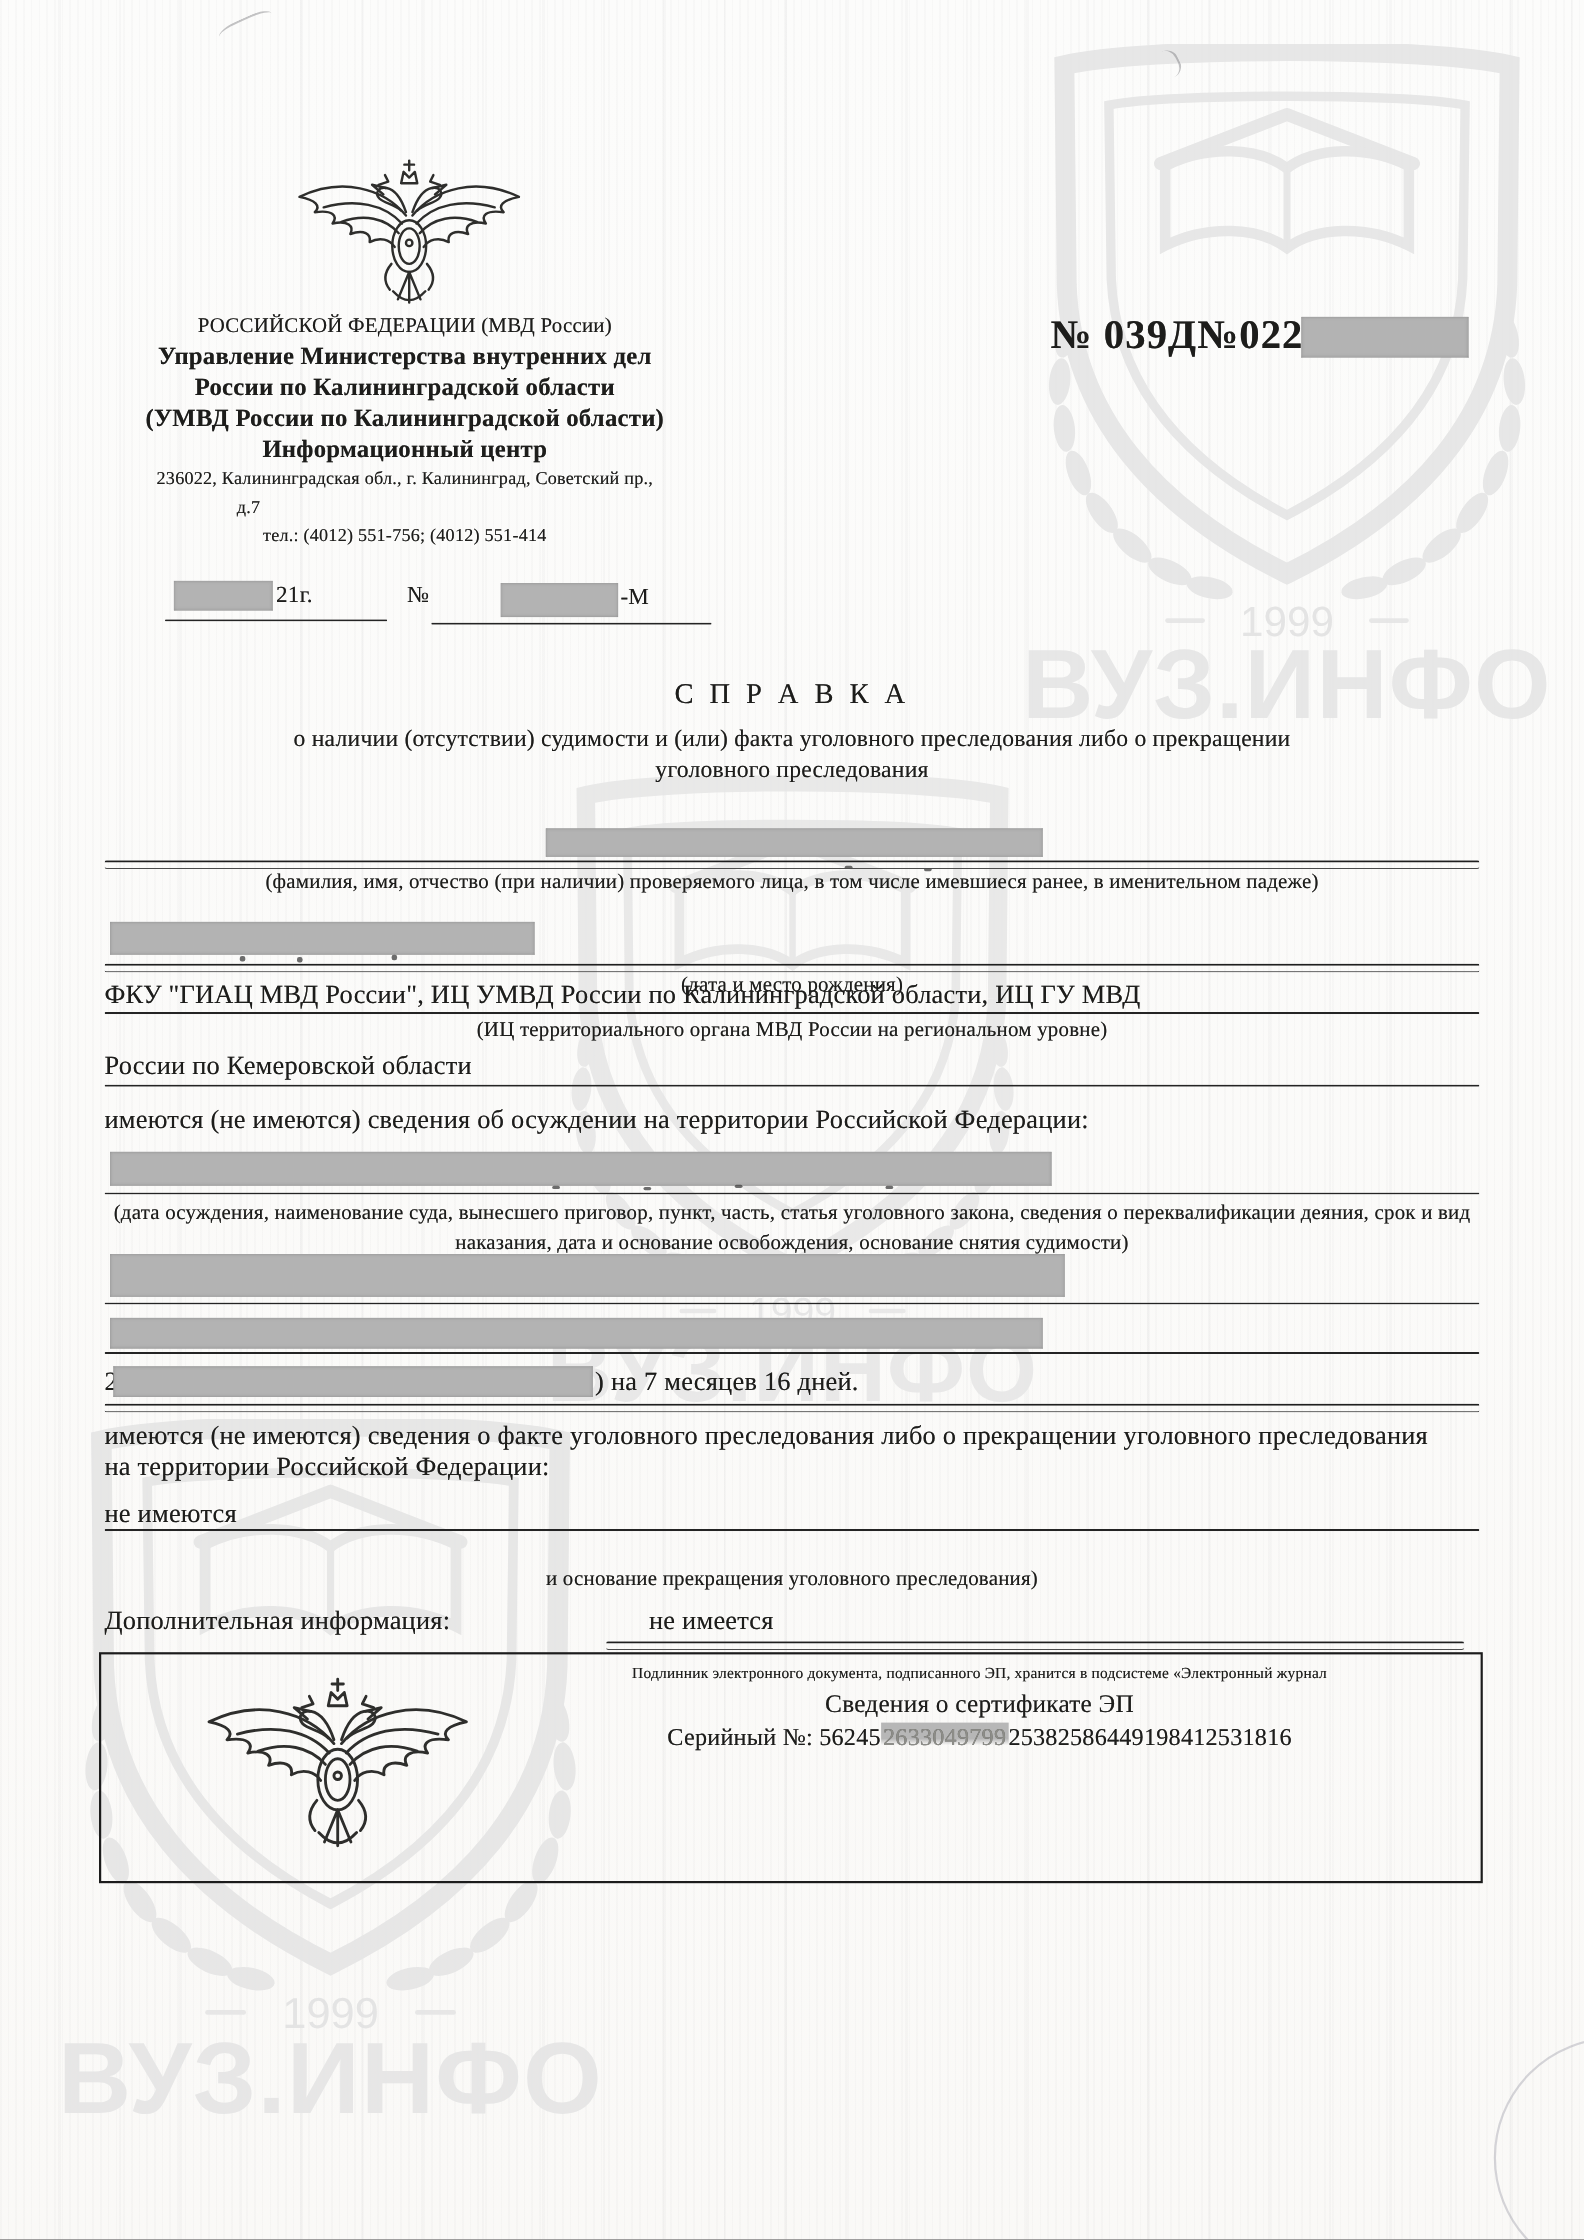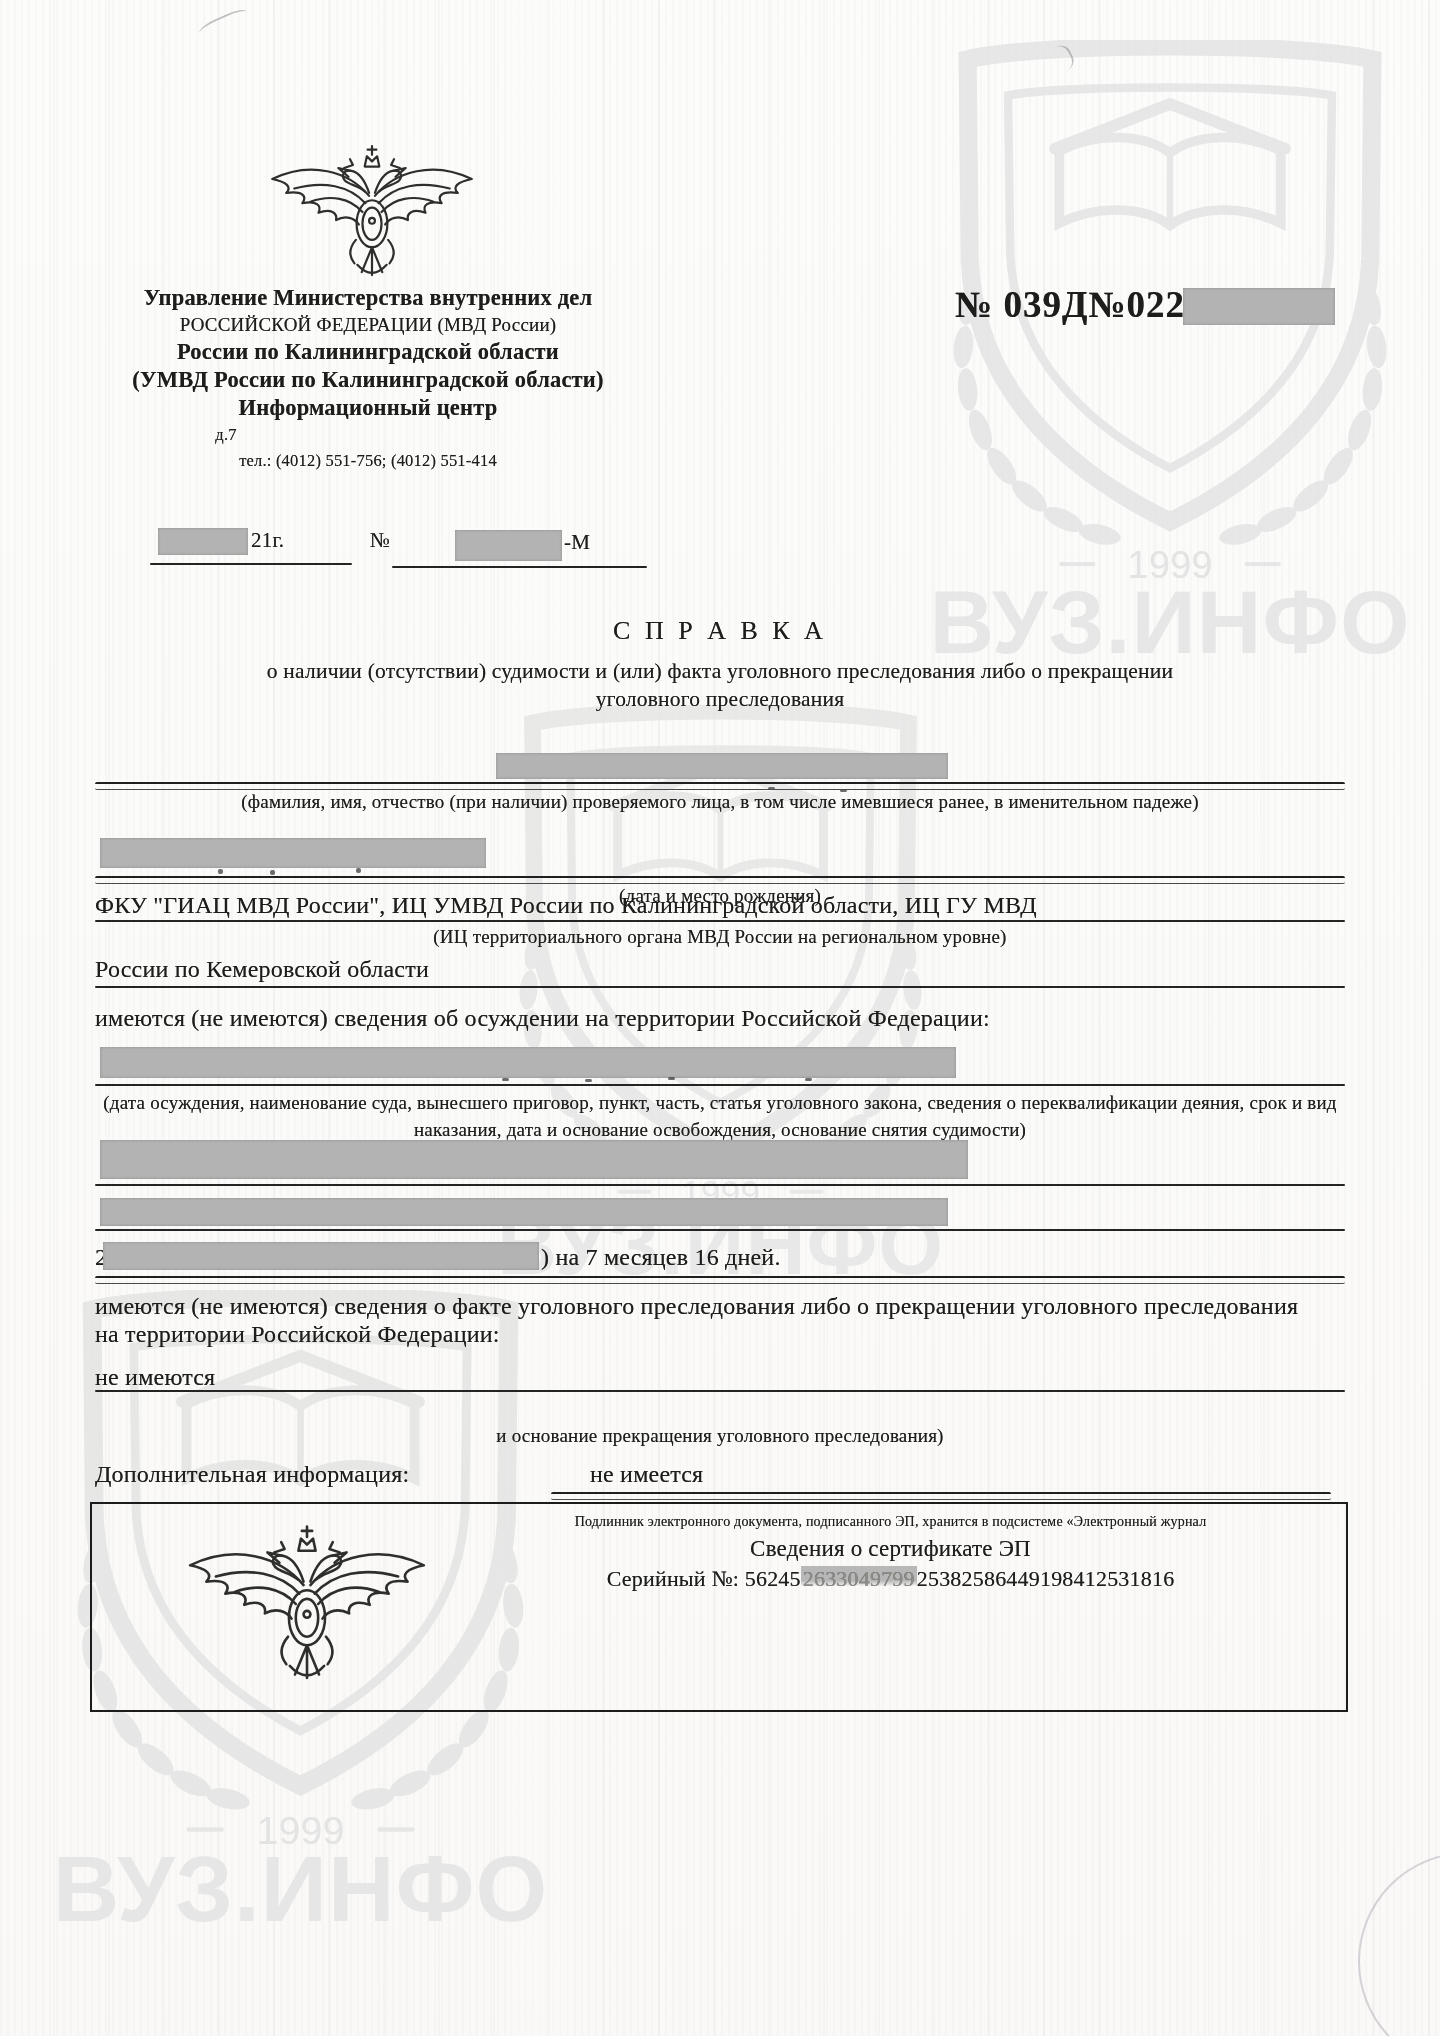--- a/index.html
+++ b/index.html
@@ -99,25 +99,26 @@
     </svg>
   <div class="stamp" style="left:1358px;top:1852px;width:215px;height:215px"></div>
   <div class="artifact" style="left:198px;top:16px;width:52px;height:14px"></div>
   <div class="artifact" style="left:1046px;top:46px;width:26px;height:26px;transform:rotate(64deg)"></div>
 
   <svg class="abs" style="left:262px;top:138px;width:220px;height:148px" viewBox="0 0 300 200">
       <use href="#mvd-eagle"></use>
     </svg>
 
   <div class="abs ctr doc-text" style="left:88px;top:284px;width:560px">
+    <span class="letterhead-line" style="font-size:19px;line-height:26px">РОССИЙСКОЙ ФЕДЕРАЦИИ (МВД России)</span>
     <span class="letterhead-line" style="font-size:22.5px;line-height:28px;font-weight:bold">Управление Министерства внутренних дел</span>
-    <span class="letterhead-line" style="font-size:19px;line-height:26px">РОССИЙСКОЙ ФЕДЕРАЦИИ (МВД России)</span>
     <span class="letterhead-line" style="font-size:22.5px;line-height:28px;font-weight:bold">России по Калининградской области</span>
     <span class="letterhead-line" style="font-size:22.5px;line-height:28px;font-weight:bold">(УМВД России по Калининградской области)</span>
     <span class="letterhead-line" style="font-size:22.5px;line-height:28px;font-weight:bold">Информационный центр</span>
+    <span class="letterhead-line" style="font-size:16.5px;line-height:26px">236022, Калининградская обл., г. Калининград, Советский пр.,</span>
     <span class="letterhead-line" style="font-size:16.5px;line-height:26px;transform:translateX(-142px)">д.7</span>
     <span class="letterhead-line" style="font-size:16.5px;line-height:26px">тел.: (4012) 551-756; (4012) 551-414</span>
   </div>
 
   <div class="abs doc-text" style="left:955px;top:283px;font-size:37px;font-weight:bold;letter-spacing:1px">№ 039Д№022</div>
   <div class="abs redact" style="left:1183px;top:288px;width:152px;height:37px"></div>
 
   <div class="abs redact" style="left:158px;top:528px;width:90px;height:27px"></div>
   <div class="abs doc-text" style="left:251px;top:528px;font-size:21px">21г.</div>
   <div class="abs doc-text" style="left:370px;top:528px;font-size:21px">№</div>

